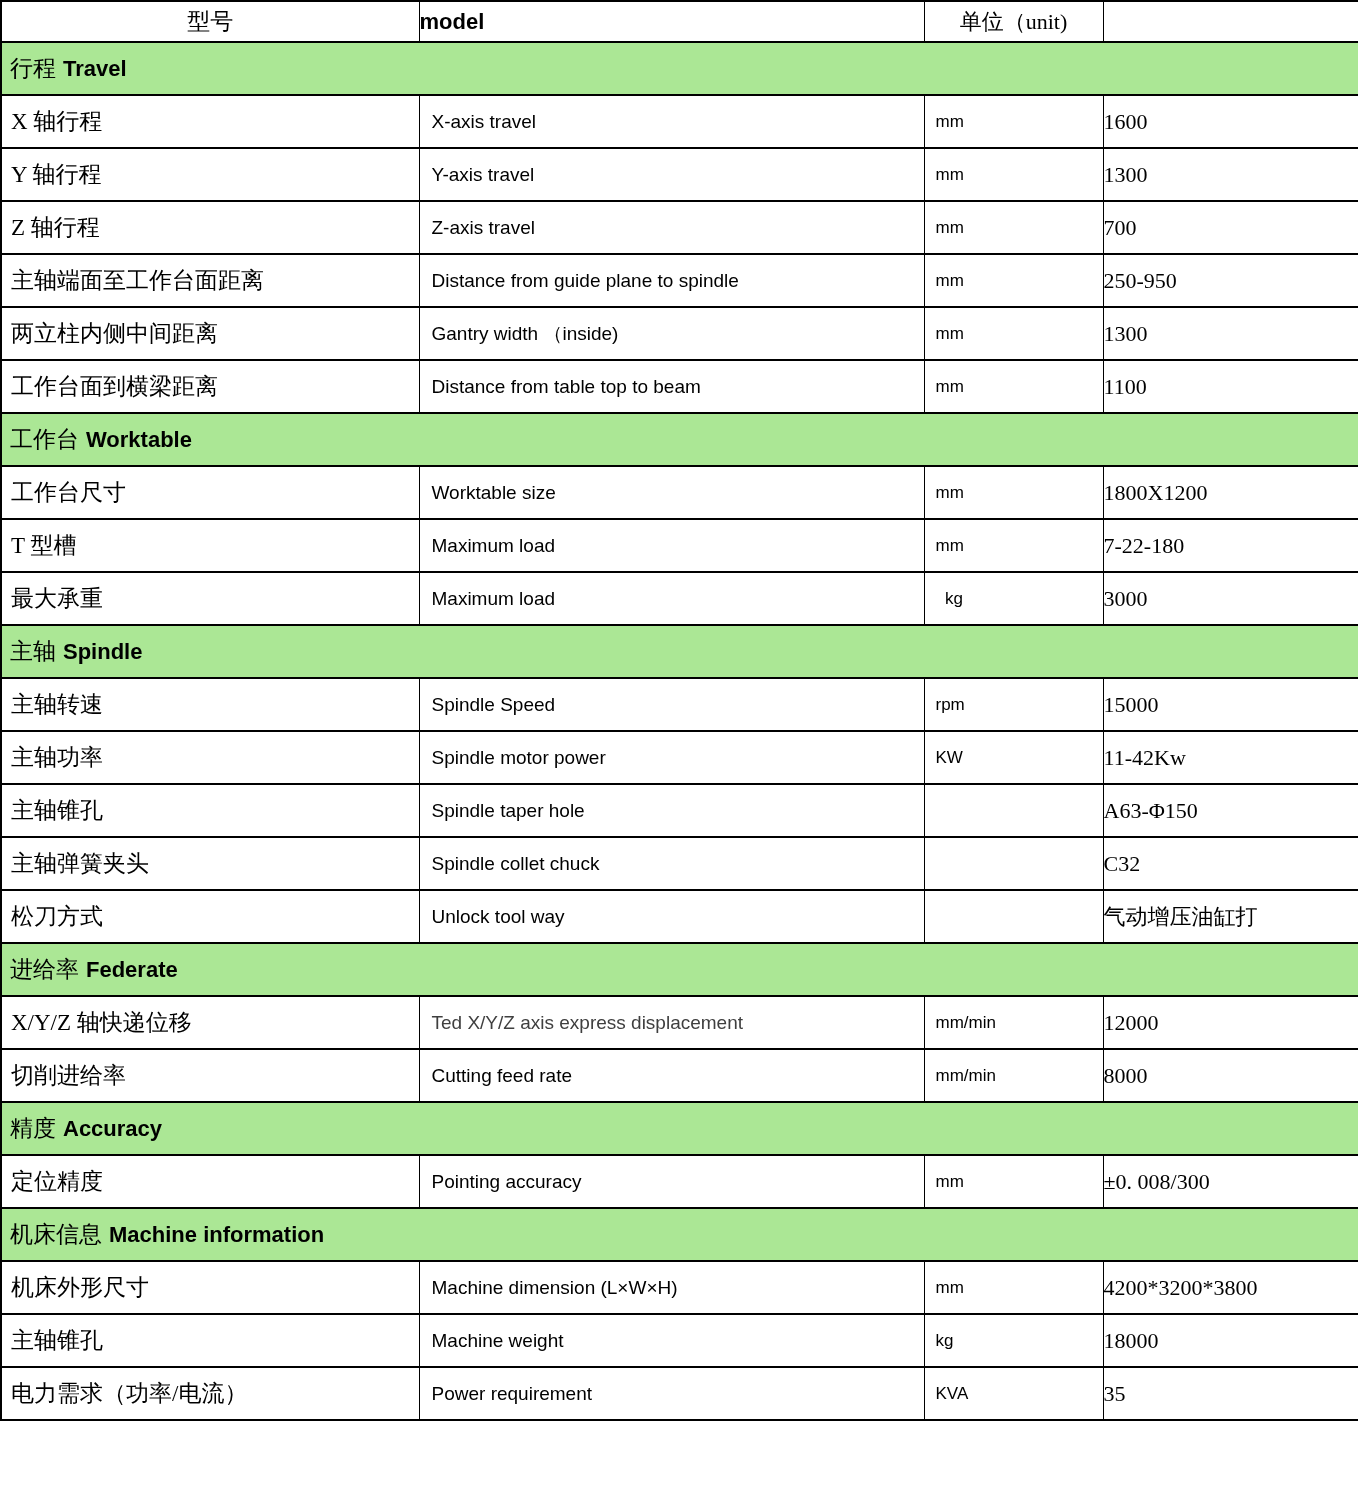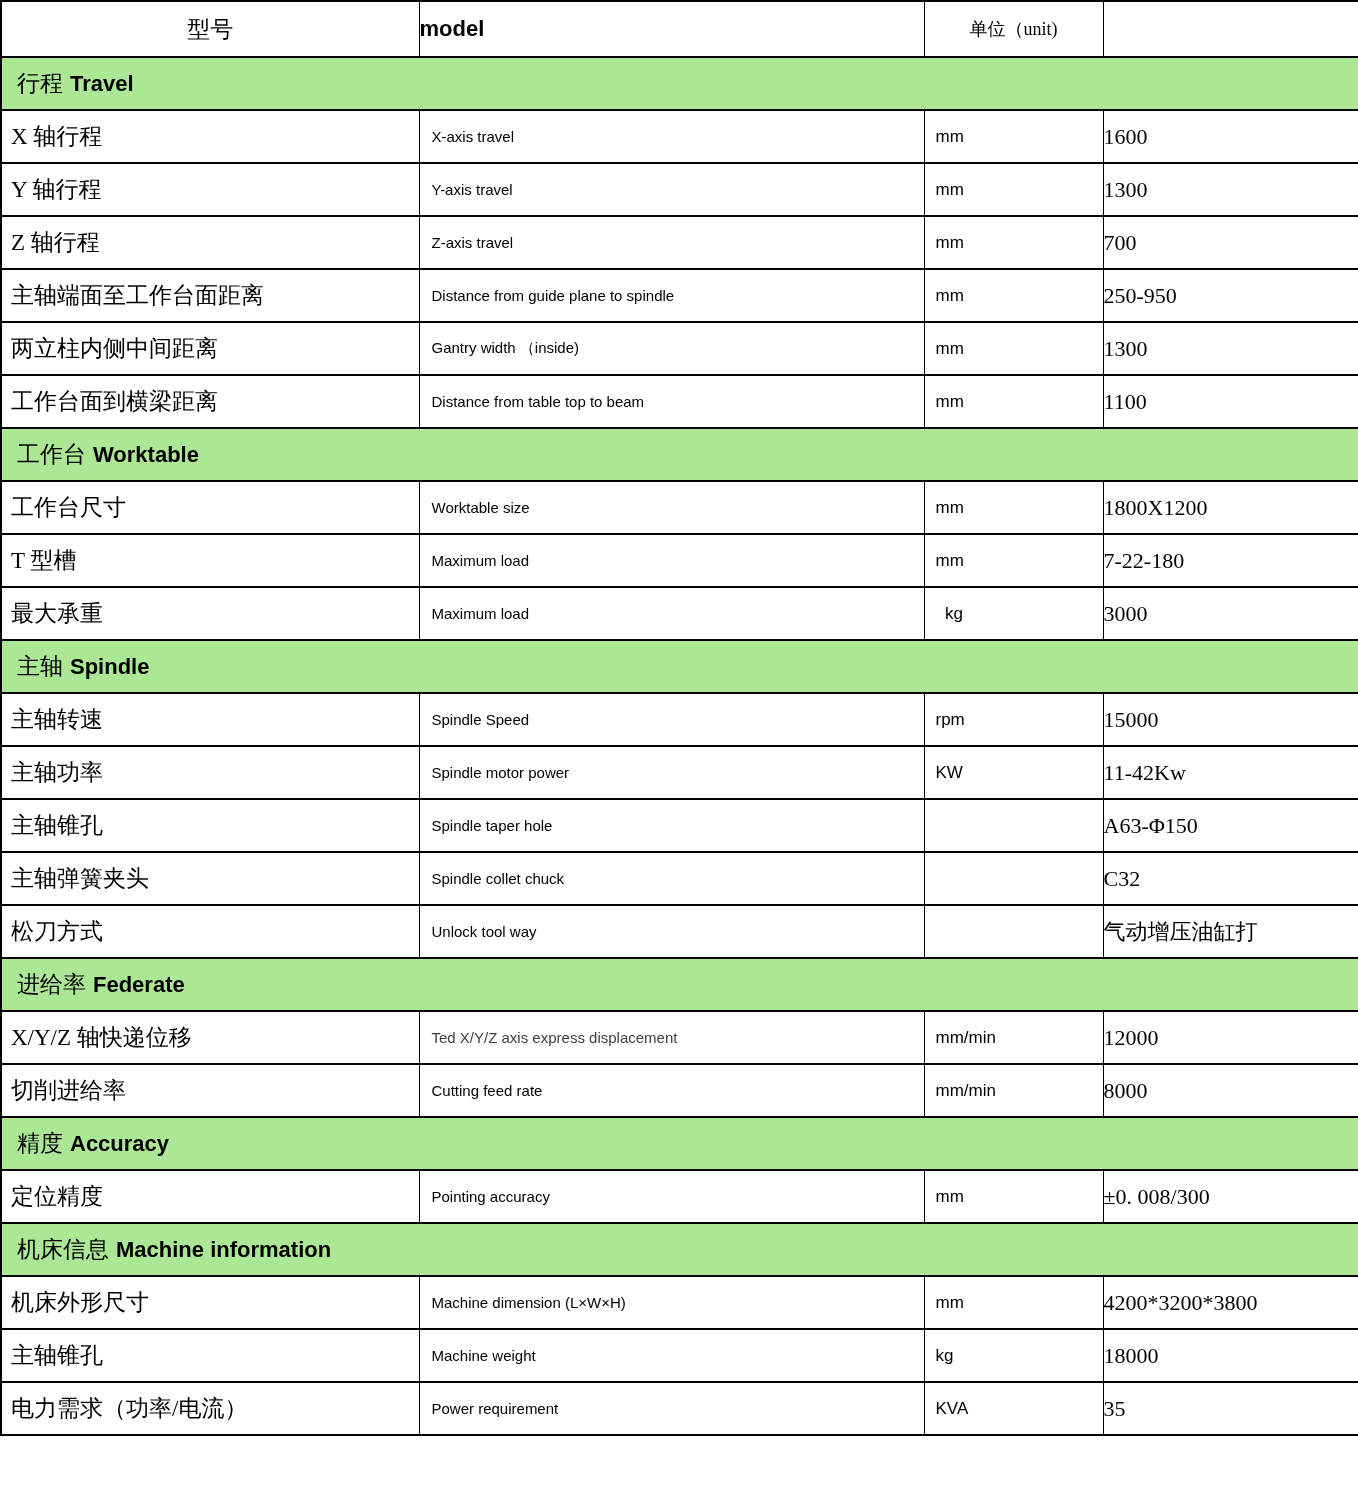--- a/index.html
+++ b/index.html
@@ -16,59 +16,59 @@
   td {
     border-left: 1px solid var(--border-c, #000);
     border-right: 1px solid var(--border-c, #000);
     border-top: 2px solid var(--border-c, #000);
     border-bottom: 2px solid var(--border-c, #000);
     vertical-align: middle;
     overflow: hidden;
     padding: 0;
   }
 
-  tr.header-row { height: 56px; }
+  tr.header-row { height: 41px; }
   tr.data-row, tr.section-row { height: 53px; }
 
   
   .head-cn {
     font-family: "Liberation Serif", "DejaVu Serif", serif;
     font-size: 23px; text-align: center;
   }
   .head-model {
     font-family: "Liberation Sans", "DejaVu Sans", sans-serif;
     font-weight: bold; font-size: 22px; text-align: left;
   }
   .head-unit {
     font-family: "Liberation Serif", "DejaVu Serif", serif;
-    font-size: 18px; text-align: center;
+    font-size: 22px; text-align: center;
   }
 
   
   .section-cell {
     background: var(--section-bg, #abe795);
-    padding-left: 15px;
+    padding-left: 8px;
   }
   .sec-cn {
     font-family: "Liberation Serif", "DejaVu Serif", serif;
     font-size: 23px;
   }
   .sec-en {
     font-family: "Liberation Sans", "DejaVu Sans", sans-serif;
     font-weight: bold; font-size: 22px; margin-left: 7px;
   }
 
   
   .cell-cn {
     font-family: "Liberation Serif", "DejaVu Serif", serif;
     font-size: 23px; padding-left: 9px;
   }
   .cell-en {
     font-family: "Liberation Sans", "DejaVu Sans", sans-serif;
-    font-size: 15px; padding-left: 12px;
+    font-size: 19px; padding-left: 12px;
   }
   .cell-unit {
     font-family: "Liberation Sans", "DejaVu Sans", sans-serif;
     font-size: 17px; padding-left: 11px;
   }
   .cell-value {
     font-family: "Liberation Serif", "DejaVu Serif", serif;
     font-size: 22px; 
   }
   .gray-en { color: var(--muted-c, #3f3f3f); }

